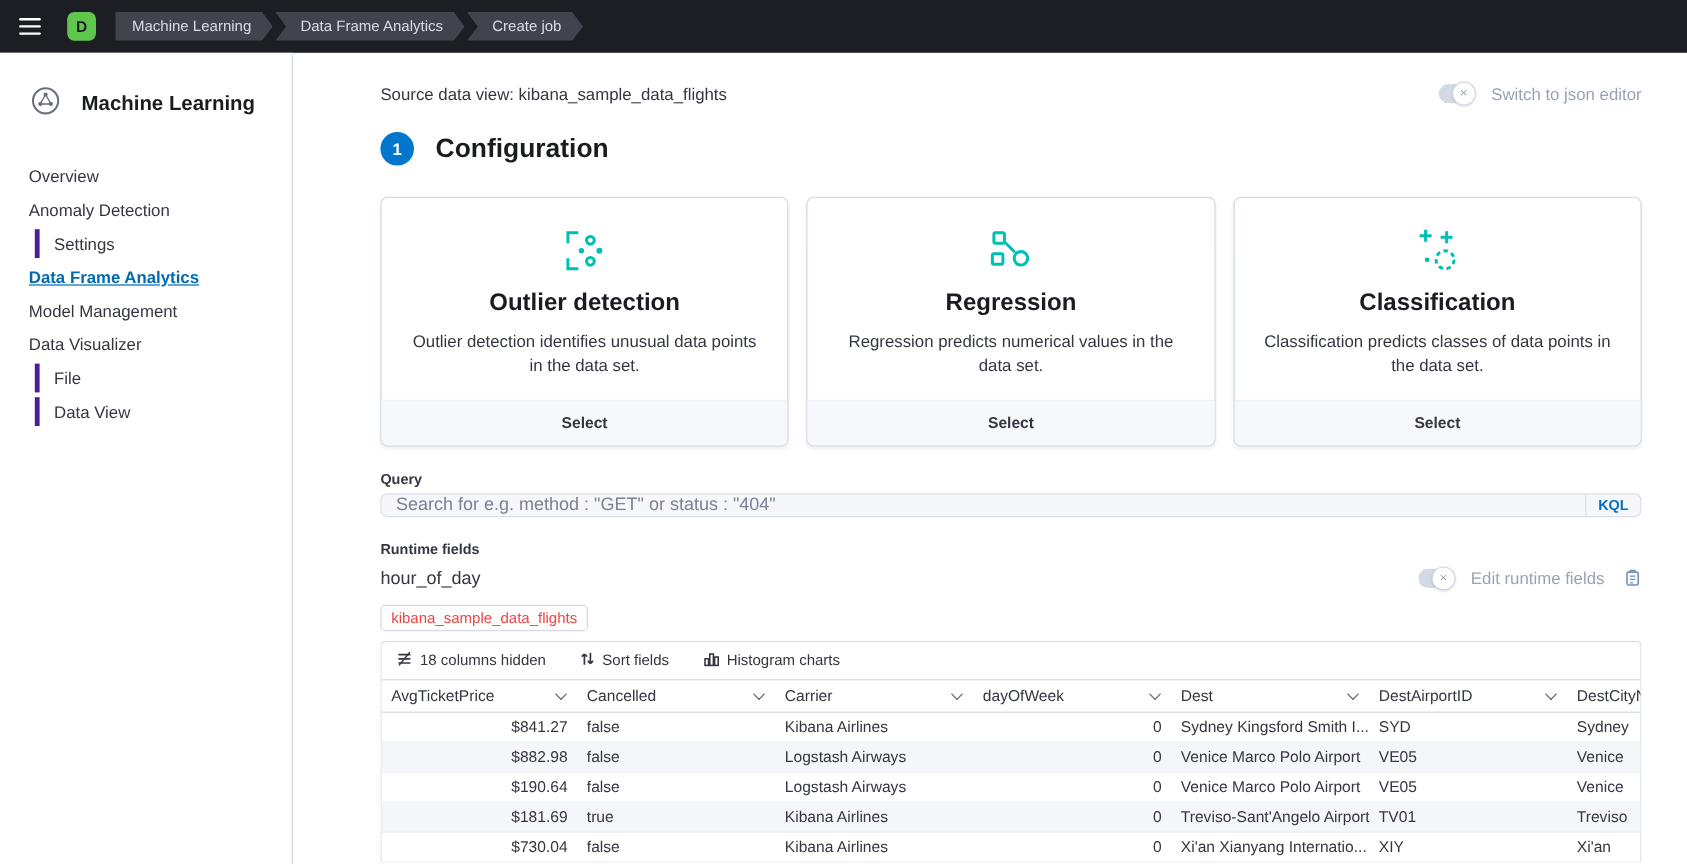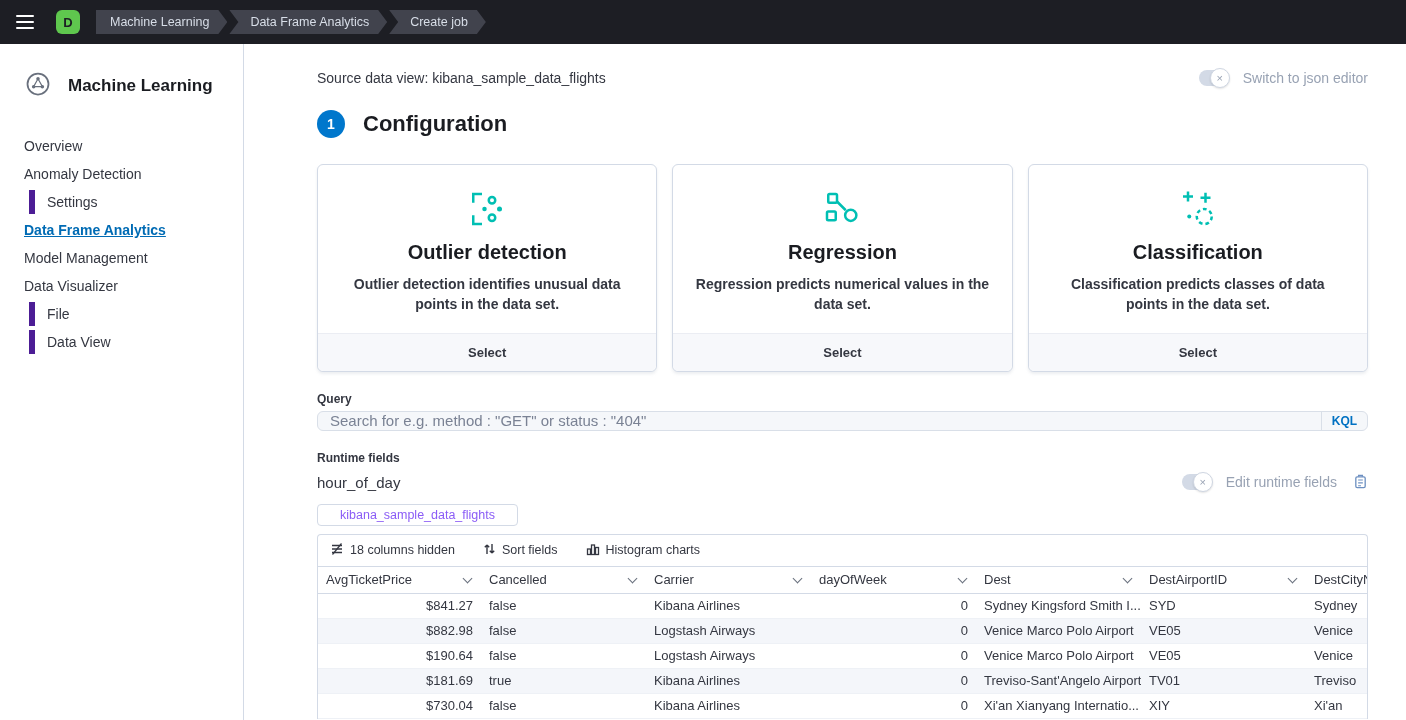--- a/index.html
+++ b/index.html
@@ -19,21 +19,21 @@
   .crumb.notch { padding-left:21px;
     clip-path:polygon(0 0, calc(100% - 9px) 0, 100% 50%, calc(100% - 9px) 100%, 0 100%, 9px 50%); }
 
   
   .page { display:flex; height:676px; }
   .sidebar { width:244px; flex-shrink:0; border-right:1px solid #d3dae6; padding-top:26px; background:#fff; }
   .sidebar-header { display:flex; align-items:center; gap:16px; padding:0 24px; margin-bottom:32px; }
   .sidebar-title { font-size:17px; font-weight:700; color:#1a1c21; }
   .nav { padding:0 24px; display:flex; flex-direction:column; }
   .nav-item { font-size:14px; color:#343741; padding:4px 0; margin-bottom:4px; cursor:pointer; }
-  .nav-item.sub { margin-left:5px; padding-left:12px; border-left:6px solid #4c1d95; }
+  .nav-item.sub { margin-left:5px; padding-left:12px; border-left:4px solid #4c1d95; }
   .nav-item.active { color:#006bb4; font-weight:700; text-decoration:underline; }
 
   .content { flex:1; padding:26px 38px 0 73px; overflow:hidden; }
 
   
   .source-row { display:flex; justify-content:space-between; align-items:center; font-size:14px; }
   .right-ctl { display:flex; align-items:center; gap:10px; color:#98a2b3; font-size:14px; }
   .switch { width:28px; height:16px; background:#d3dae6; border-radius:8px; position:relative; cursor:pointer; flex-shrink:0; margin-right:6px; }
   .switch .knob { position:absolute; right:-3px; top:-2px; width:20px; height:20px; background:#fff;
     border:1px solid #cfd6e2; border-radius:50%; display:flex; align-items:center; justify-content:center;
@@ -45,42 +45,42 @@
     font-size:14px; font-weight:600; display:flex; align-items:center; justify-content:center; }
   .step-title { font-size:22px; font-weight:700; color:#1a1c21; }
 
   
   .cards { margin-top:26px; display:grid; grid-template-columns:repeat(3,1fr); gap:15px; }
   .card { border:1px solid #d3dae6; border-radius:6px; background:#fff; text-align:center;
     box-shadow:0 2px 3px rgba(152,162,179,.18); display:flex; flex-direction:column; cursor:pointer; }
   .card-body { padding:24px 20px 18px; flex:1; }
   .card-icon { height:42px; display:flex; justify-content:center; margin-bottom:10px; }
   .card-title { font-size:20px; font-weight:700; color:#1a1c21; margin-bottom:10px; }
-  .card-desc { font-size:14px; line-height:1.45; color:#343741; max-width:310px; margin:0 auto;font-weight:bold; }
+  .card-desc { font-size:14px; line-height:1.45; color:#343741; max-width:310px; margin:0 auto; }
   .card-footer { background:#f7f8fb; border-top:1px solid #ebedf3; padding:11px; font-size:13px;
     font-weight:700; color:#343741; border-radius:0 0 6px 6px; }
 
   
   .section-label { margin-top:20px; font-size:12px; font-weight:700; color:#343741; }
   .query-box { margin-top:5px; height:20px; background:#f5f7fa; border:1px solid #d9dfe8;
     border-radius:6px; display:flex; overflow:hidden; }
   .query-box input { flex:1; border:none; outline:none; background:transparent; padding:0 12px;
     font-size:15px; color:#343741; font-family:"Liberation Sans","DejaVu Sans",sans-serif; }
   .query-box input::placeholder { color:#7a8294; }
   .kql-btn { width:46px; border-left:1px solid #d9dfe8; display:flex; align-items:center;
     justify-content:center; font-size:12px; font-weight:700; color:#0071c2; cursor:pointer; }
 
   
   .runtime-row { display:flex; justify-content:space-between; align-items:center; margin-top:8px; }
   .runtime-value { font-size:15px; color:#343741; }
   .copy-icon { margin-left:6px; cursor:pointer; }
 
   .badge-row { margin-top:12px; }
-  .badge { display:inline-block; border:1px solid #d3dae6; border-radius:4px; padding:3px 22px;
-    font-size:12.5px; color:#8b5cf6; background:#fff; }
+  .badge { display:inline-block; border:1px solid #d3dae6; border-radius:4px; padding:3px 8px;
+    font-size:12.5px; color:#ef4444; background:#fff; }
 
   
   .grid { margin-top:8px; border:1px solid #d3dae6; border-bottom:none; border-radius:4px 4px 0 0; overflow:hidden; }
   .grid-toolbar { display:flex; align-items:flex-start; gap:28px; padding:7px 12px; }
   .tool-btn { display:flex; align-items:center; gap:6px; font-size:12.5px; font-weight:500; color:#343741; cursor:pointer; }
   .gcols { display:grid; grid-template-columns:163px 165px 165px 165px 165px 165px 160px; }
   .grid-head { border-top:1px solid #d3dae6; border-bottom:1px solid #d3dae6; background:#fff; }
   .hcell { display:flex; align-items:center; justify-content:space-between; padding:0 8px; height:26px;
     font-size:13px; font-weight:400; color:#343741; white-space:nowrap; overflow:hidden; cursor:pointer; }
   .chev { width:7px; height:7px; border-right:1.6px solid #69707d; border-bottom:1.6px solid #69707d;

